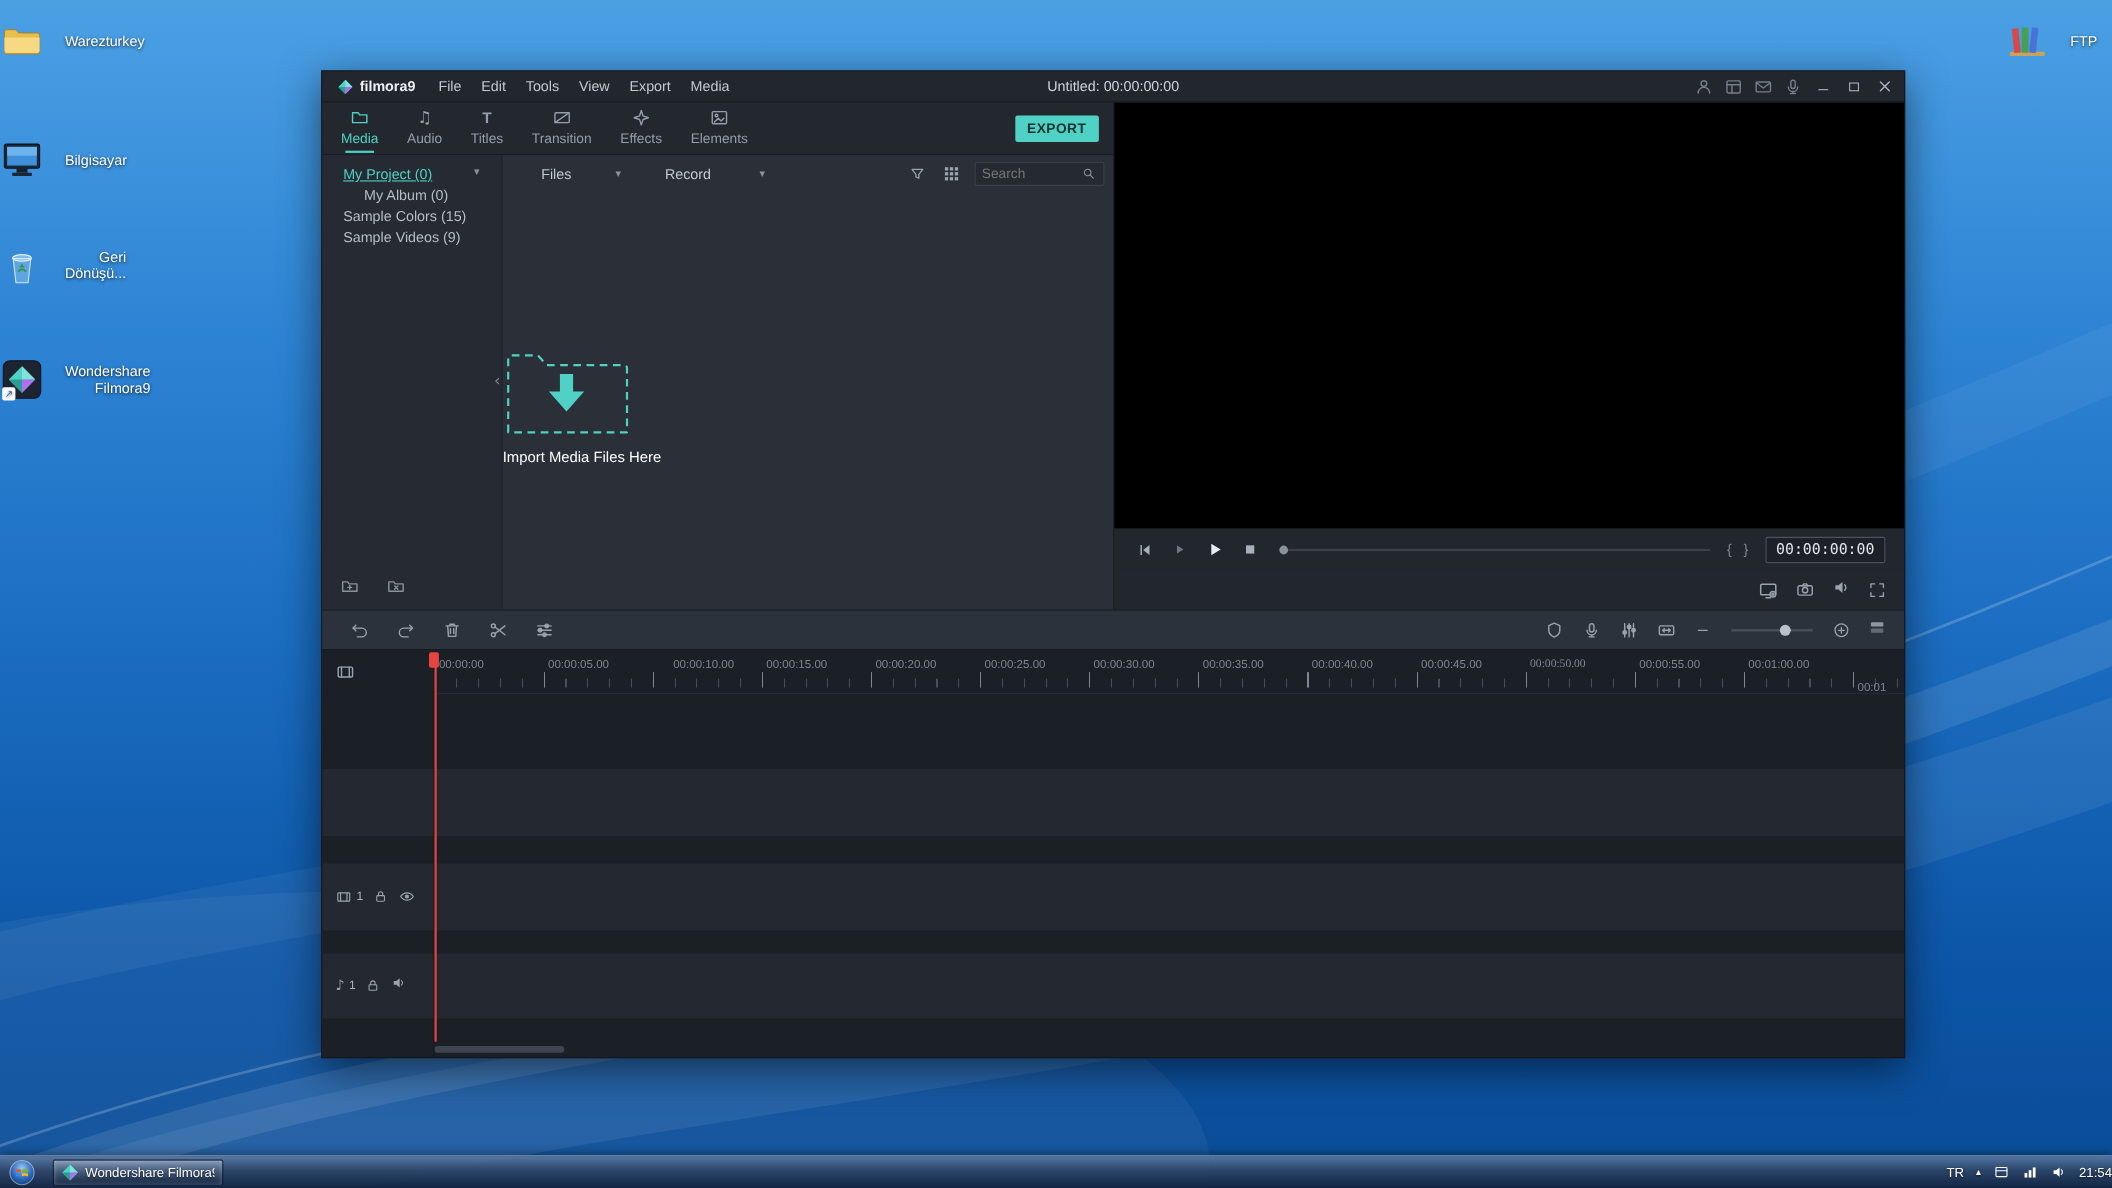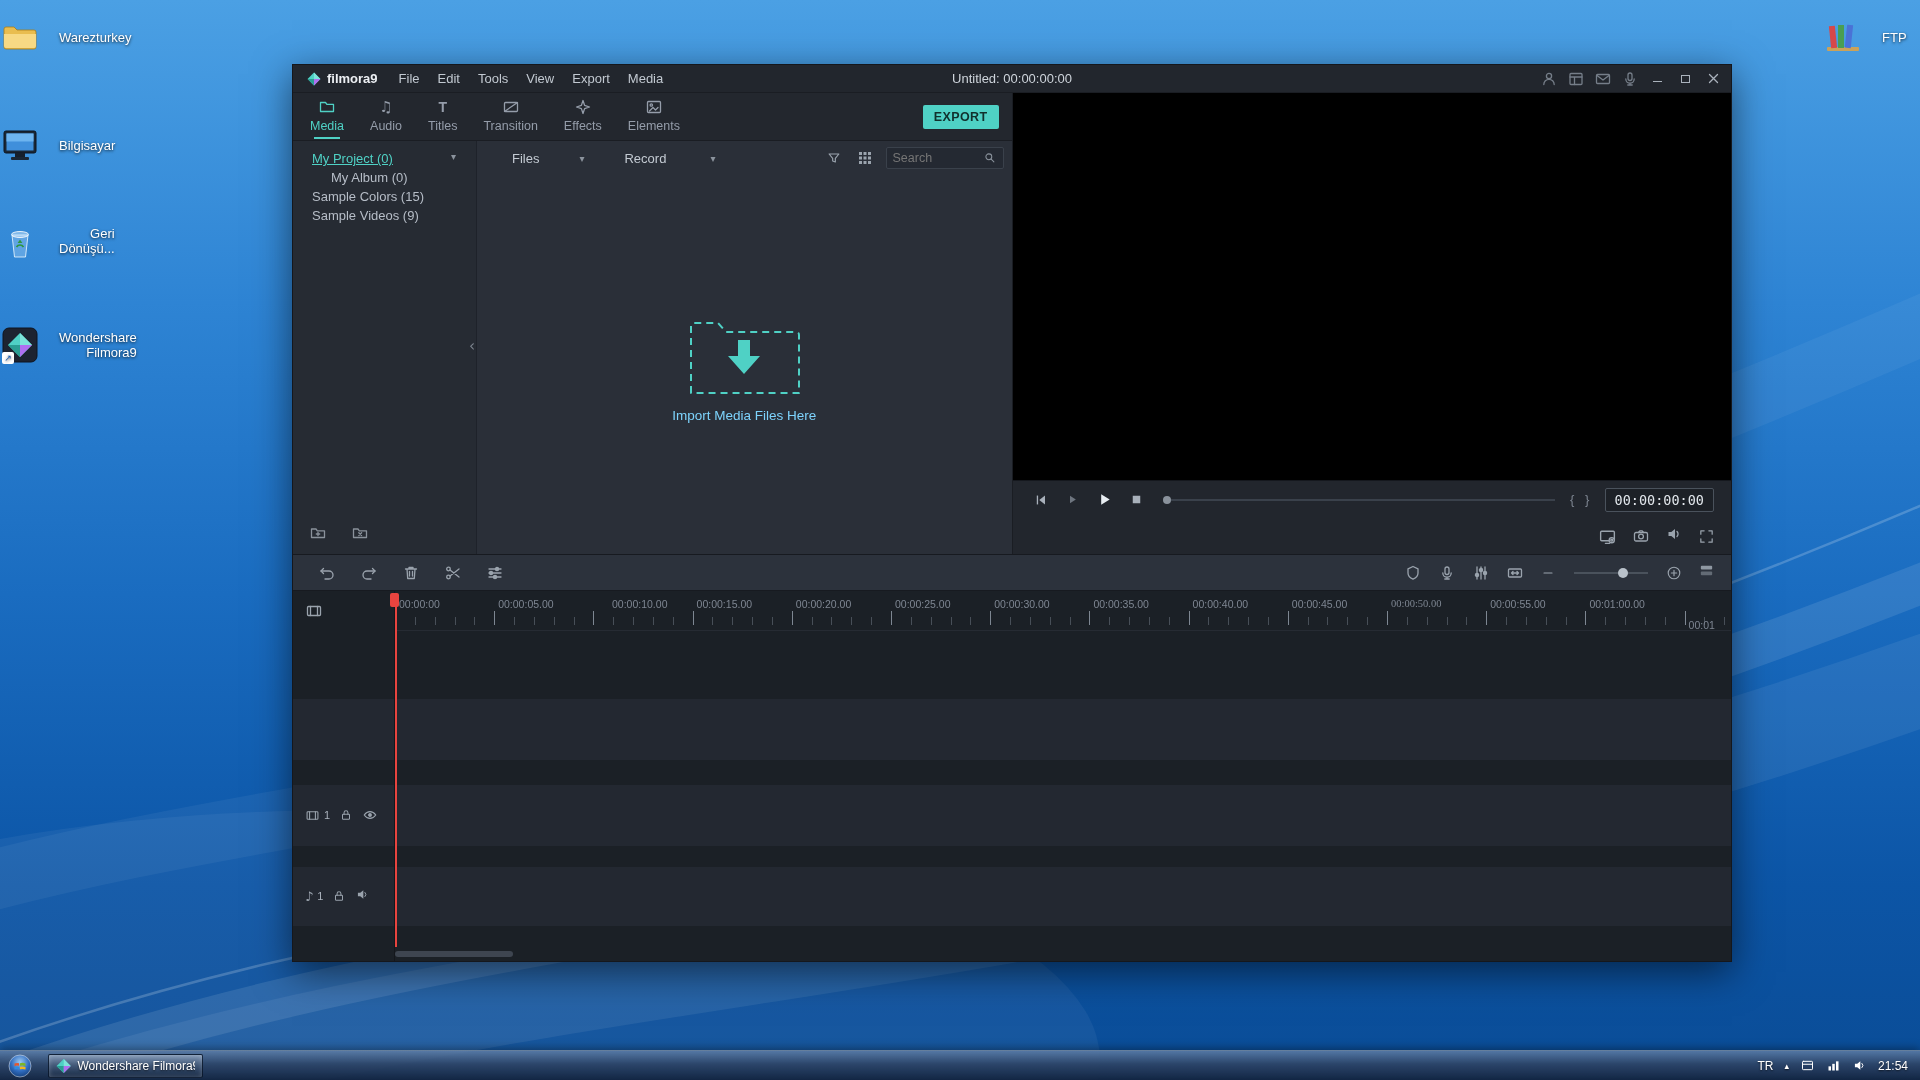--- a/index.html
+++ b/index.html
@@ -31,34 +31,34 @@
   .main-row{display:flex;height:461px;flex:0 0 auto}
   .left-col{width:720px;display:flex;flex-direction:column;border-right:1px solid #1a1d23}
   .tabbar{height:48px;display:flex;align-items:center;padding-left:4px;background:#23272e;border-bottom:1px solid #1a1d23}
   .tab{padding:3px 13px 5px;display:flex;flex-direction:column;align-items:center;gap:3px;font-size:12.5px;color:#959daa;position:relative}
   .tab .ticon{height:18px;display:flex;align-items:center;justify-content:center}
   .tab.active{color:#4fd1c5}
   .tab.active::after{content:"";position:absolute;left:50%;transform:translateX(-50%);bottom:-1px;width:26px;height:2px;background:#4fd1c5}
   .export-btn{margin-left:auto;margin-right:13px;background:#4fd1c5;color:#11312d;font-weight:bold;font-size:12.5px;padding:5px 11px;border:none;border-radius:2px;letter-spacing:.4px;cursor:pointer}
 
   .panels{flex:1;display:flex;min-height:0}
-  .tree-panel{width:184px;background:#262b33;position:relative;padding-top:8px;border-right:1px solid #1e222a;flex:0 0 auto}
+  .tree-panel{width:164px;background:#262b33;position:relative;padding-top:8px;border-right:1px solid #1e222a;flex:0 0 auto}
   .tree-item{height:19px;line-height:19px;font-size:13px;color:#b6bdc7;padding-left:19px;white-space:nowrap}
   .tree-item.child{padding-left:38px}
   .tree-item.selected{color:#4fd1c5;text-decoration:underline}
   .tree-chevron{position:absolute;right:20px;top:10px;color:#8b939d;font-size:10px}
   .tree-bottom{position:absolute;left:16px;bottom:12px;display:flex;gap:24px;color:#8a929c}
   .collapse-handle{position:absolute;right:1px;top:198px;color:#7d858f;font-size:15px;line-height:14px}
 
   .media-panel{flex:1;background:#2a2f38;display:flex;flex-direction:column;position:relative}
   .media-toolbar{height:34px;display:flex;align-items:center;font-size:13px;color:#c3cad2;padding:0 8px 0 35px;flex:0 0 auto}
   .mt-chevron{color:#8b939d;font-size:10px}
   .search-box{width:118px;height:22px;background:#242932;border:1px solid #3a414b;border-radius:2px;display:flex;align-items:center;padding:0 6px;color:#6f7883}
   .search-box input{flex:1;background:transparent;border:none;outline:none;color:#aeb6c0;font-size:12.5px;font-family:"Liberation Sans",sans-serif;min-width:0}
-  .dropzone{flex:1;display:flex;flex-direction:column;align-items:center;justify-content:center;gap:12px;color:#7dd3fc}
+  .dropzone{flex:1;display:flex;flex-direction:column;align-items:flex-start;justify-content:center;gap:12px;color:#ffffff}
   .dz-label{font-size:13.5px}
 
   .right-col{width:719px;display:flex;flex-direction:column}
   .preview{height:387px;background:#000;flex:0 0 auto}
   .playback-bar{height:38px;background:#22262d;display:flex;align-items:center;padding:0 17px 0 12px;border-top:1px solid #15181e;flex:0 0 auto}
   .pb-icon{width:32px;display:flex;justify-content:center;align-items:center;color:#a8b0ba}
   .pb-icon.dim{color:#6e757f}
   .pb-icon.bright{color:#e8edf2}
   .pb-progress{flex:1;display:flex;align-items:center;margin:0 10px}
   .pb-dot{width:8px;height:8px;border-radius:50%;background:#8a929c;flex:0 0 auto}
@@ -85,21 +85,21 @@
   .playhead-line{position:absolute;left:102px;top:4px;height:352px;width:2px;background:#e8443f;z-index:5}
   .track-head{position:absolute;left:0;width:102px;height:32px;display:flex;align-items:center;gap:9px;padding-left:12px;color:#9aa3ad}
   .tnum{font-size:11px;color:#aab2bc;margin-left:-5px}
   .tl-scrollbar{position:absolute;left:102px;top:360px;width:118px;height:6px;background:#3e4550;border-radius:3px}
 
   
   .taskbar{position:absolute;left:0;bottom:0;width:100%;height:30px;background:linear-gradient(180deg,rgba(95,125,165,.85),rgba(45,68,102,.92) 45%,rgba(18,36,64,.96));border-top:1px solid rgba(170,200,230,.55);display:flex;align-items:center;z-index:20;box-shadow:0 -2px 8px rgba(0,0,0,.35)}
   .start-btn{width:40px;height:30px;display:flex;align-items:center;justify-content:center}
   .task-btn{margin-left:8px;width:155px;height:24px;display:flex;align-items:center;gap:6px;padding:0 7px;background:linear-gradient(180deg,rgba(255,255,255,.30),rgba(255,255,255,.10) 50%,rgba(0,0,0,.10));border:1px solid rgba(8,22,42,.85);border-radius:2px;color:#fff;font-size:12px;text-shadow:0 1px 2px rgba(0,0,0,.7);box-shadow:inset 0 0 5px rgba(255,255,255,.28)}
   .task-label{white-space:nowrap;overflow:hidden}
-  .tray{margin-left:auto;display:flex;align-items:center;gap:11px;color:#fff;font-size:12px;padding-right:12px;text-shadow:0 1px 2px rgba(0,0,0,.65)}
+  .tray{margin-left:auto;display:flex;align-items:center;gap:11px;color:#fff;font-size:12px;text-shadow:0 1px 2px rgba(0,0,0,.65)}
   .tray-icon{display:flex;align-items:center;color:#fff}
 
   svg.s{fill:none;stroke:currentColor;stroke-width:1.3;stroke-linecap:round;stroke-linejoin:round;display:block}
 </style>
 </head>
 <body>
 
 <div class="wallpaper">
   <svg width="1920" height="1080" viewBox="0 0 1920 1080" preserveAspectRatio="none">
     <path d="M-50 1060 C 500 850, 950 930, 1980 480" stroke="rgba(255,255,255,.20)" stroke-width="2.5" fill="none"></path>

